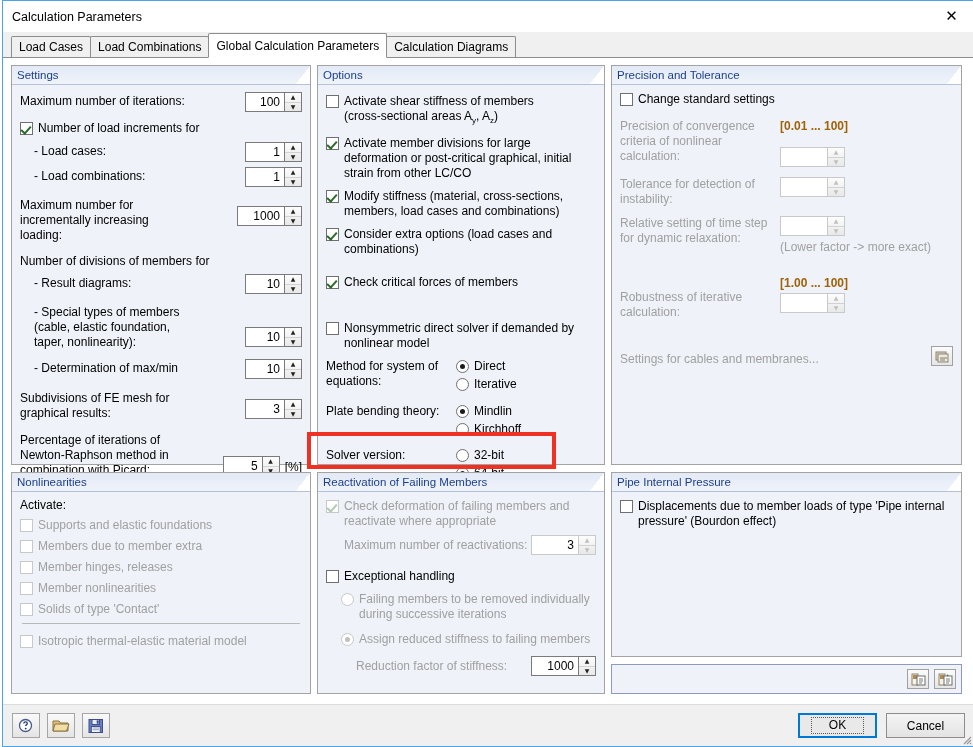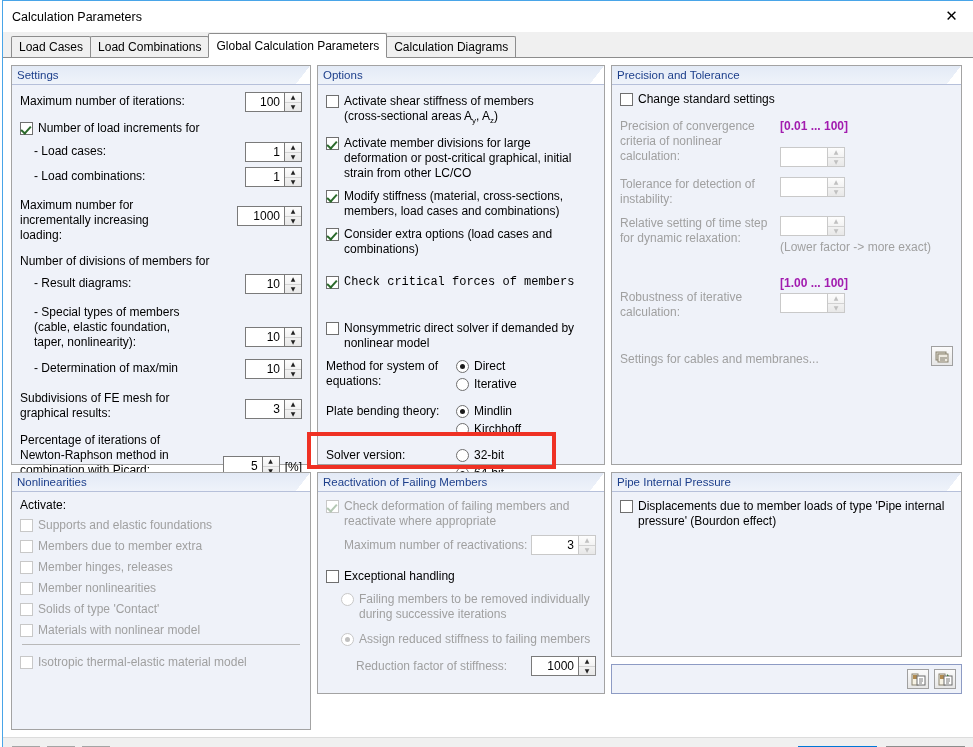--- a/index.html
+++ b/index.html
@@ -176,21 +176,21 @@
   .redbox {
     position: absolute;
     border: 4px solid #ef3124;
     pointer-events: none;
     z-index: 20;
   }
 
   
   .prec-row { display:flex; margin-bottom: 6px; }
   .prec-lbl { width: 160px; line-height: 15px; }
-  .range { font-weight: bold; color:#a21caf; margin-bottom:3px; font-size:12px;}
+  .range { font-weight: bold; color:#a16207; margin-bottom:3px; font-size:12px;}
   .note { color:#a0a0a0; margin-top:4px; }
 
   .iconbtn {
     width: 22px; height: 20px;
     border: 1px solid #a0a0a0;
     background: linear-gradient(to bottom,#fbfbfb,#e6e6e6);
     display:flex; align-items:center; justify-content:center;
   }
 
   .hr-sep { border-top: 1px solid #b9b9b9; margin: 6px 2px 10px 2px; }
@@ -398,21 +398,21 @@
             <div class="cb">
               <div class="box checked"></div>
               <div class="cb-text">Modify stiffness (material, cross-sections, members, load cases and combinations)</div>
             </div>
 
             <div class="cb">
               <div class="box checked"></div>
               <div class="cb-text">Consider extra options (load cases and combinations)</div>
             </div>
 
-            <div class="cb" style="margin-top:18px;font-family:Liberation Mono, monospace;">
+            <div class="cb" style="margin-top:18px;">
               <div class="box checked"></div>
               <div class="cb-text">Check critical forces of members</div>
             </div>
 
             <div class="cb" style="margin-top:31px;">
               <div class="box"></div>
               <div class="cb-text">Nonsymmetric direct solver if demanded by nonlinear model</div>
             </div>
 
             <div style="display:flex;margin-top:8px;">
@@ -536,21 +536,21 @@
             </div>
 
           </div>
         </div>
       </div>
     </div>
 
     <div class="grid-row">
 
       <div class="col-a">
-        <div class="group" style="height:258px;">
+        <div class="group" style="height:222px;">
           <div class="g-head">Nonlinearities</div>
           <div class="g-body" style="padding-top:6px;">
             <div style="margin-bottom:6px;">Activate:</div>
 
             <div class="cb" style="margin-bottom:6px;">
               <div class="box dis"></div>
               <div class="cb-text dim">Supports and elastic foundations</div>
             </div>
             <div class="cb" style="margin-bottom:6px;">
               <div class="box dis"></div>
@@ -560,24 +560,20 @@
               <div class="box dis"></div>
               <div class="cb-text dim">Member hinges, releases</div>
             </div>
             <div class="cb" style="margin-bottom:6px;">
               <div class="box dis"></div>
               <div class="cb-text dim">Member nonlinearities</div>
             </div>
             <div class="cb" style="margin-bottom:6px;">
               <div class="box dis"></div>
               <div class="cb-text dim">Solids of type 'Contact'</div>
-            </div>
-            <div class="cb" style="margin-bottom:4px;">
-              <div class="box dis"></div>
-              <div class="cb-text dim">Materials with nonlinear model</div>
             </div>
 
             <div class="hr-sep"></div>
 
             <div class="cb">
               <div class="box dis"></div>
               <div class="cb-text dim">Isotropic thermal-elastic material model</div>
             </div>
           </div>
         </div>

